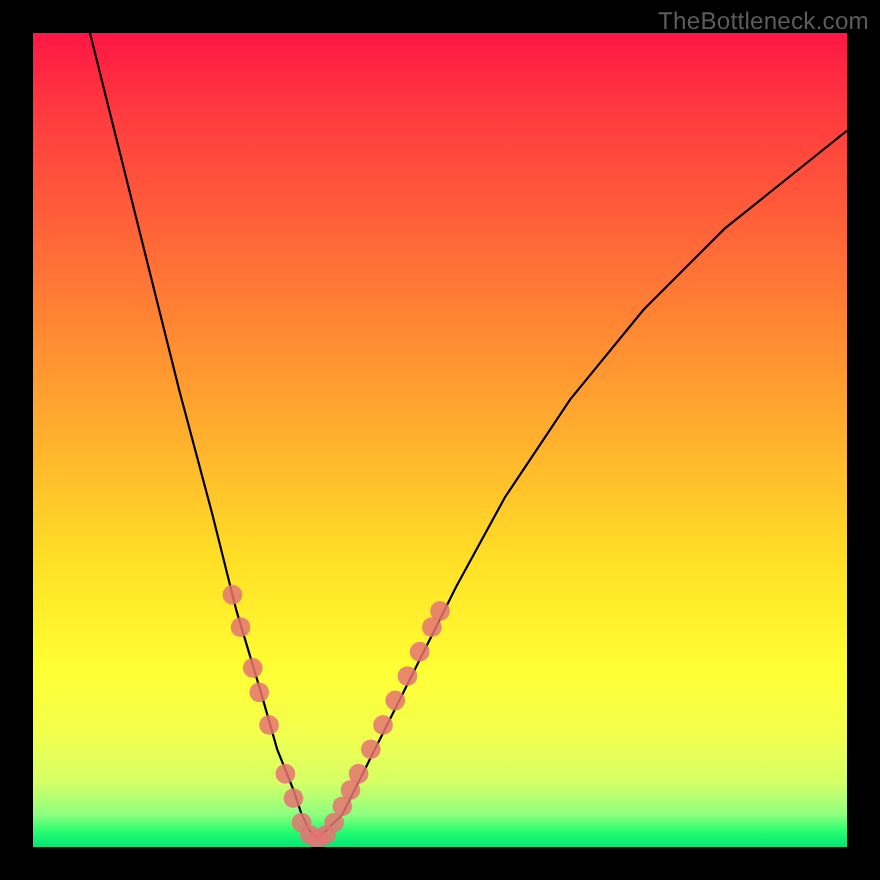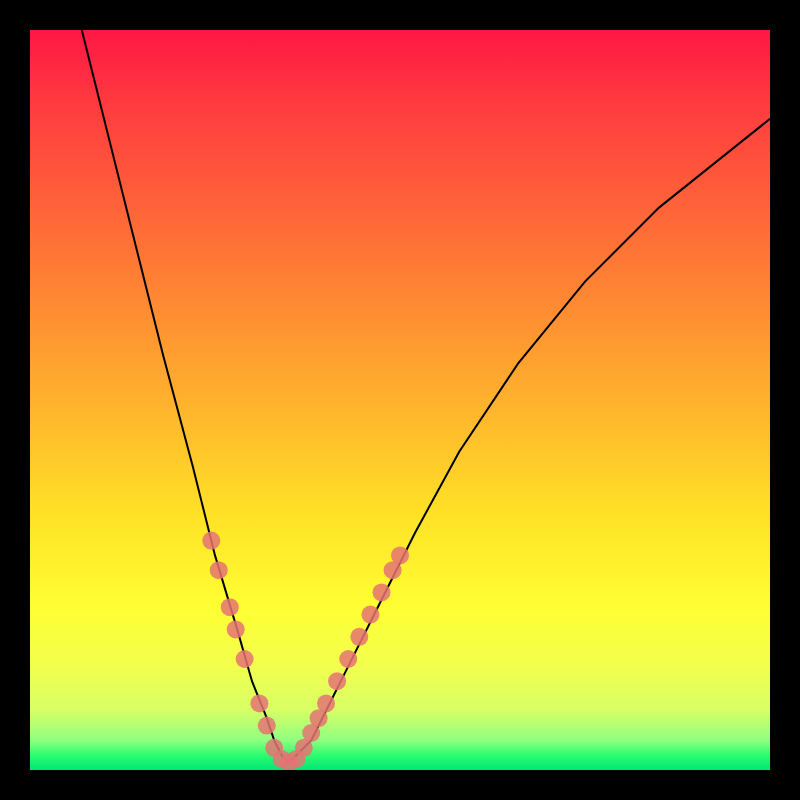--- a/index.html
+++ b/index.html
@@ -74,13 +74,14 @@
           <circle cx="307.1" cy="651.2" r="9" fill="#e57373" fill-opacity="0.85"></circle>
           <circle cx="318.2" cy="629.0" r="9" fill="#e57373" fill-opacity="0.85"></circle>
           <circle cx="329.3" cy="606.8" r="9" fill="#e57373" fill-opacity="0.85"></circle>
           <circle cx="340.4" cy="584.6" r="9" fill="#e57373" fill-opacity="0.85"></circle>
           <circle cx="351.5" cy="562.4" r="9" fill="#e57373" fill-opacity="0.85"></circle>
           <circle cx="362.6" cy="540.2" r="9" fill="#e57373" fill-opacity="0.85"></circle>
           <circle cx="370.0" cy="525.4" r="9" fill="#e57373" fill-opacity="0.85"></circle>
         </g>
     </svg>
   </div>
+  <div class="watermark">TheBottleneck.com</div>
 </div>
 
 </body></html>

